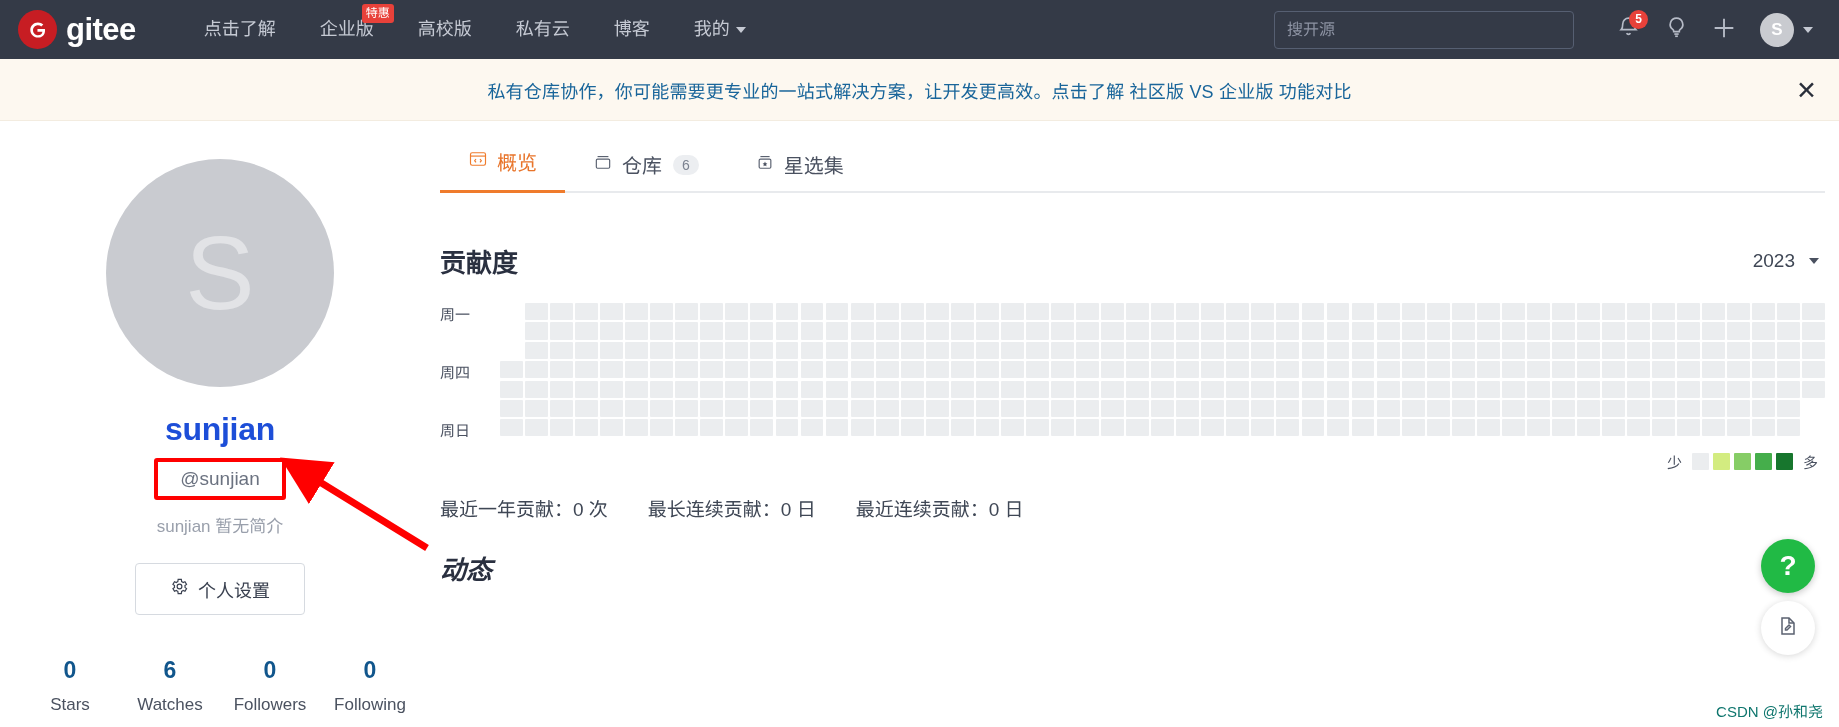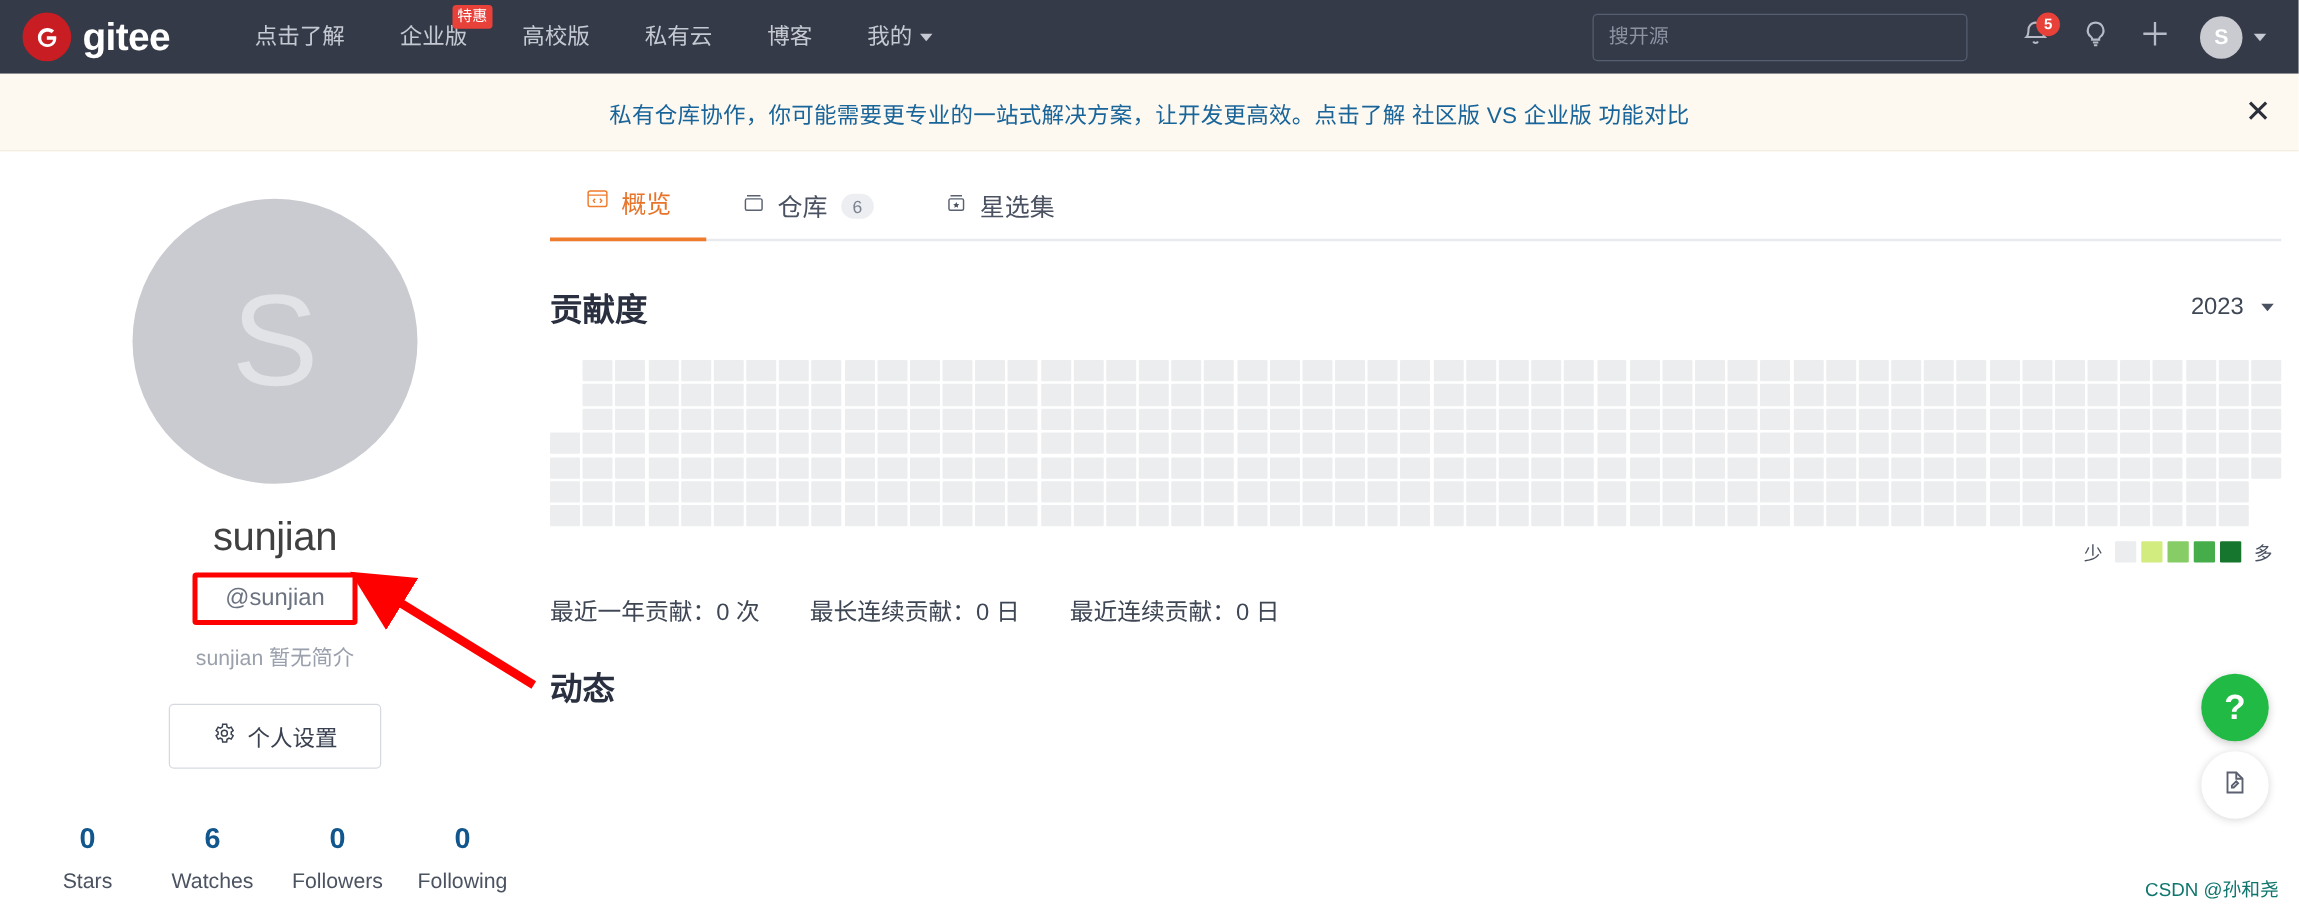--- a/index.html
+++ b/index.html
@@ -147,22 +147,22 @@
     border-radius: 50%;
     background: #c9cbd0;
     color: #e2e3e6;
     font-size: 104px;
     font-weight: 500;
     display: flex; align-items: center; justify-content: center;
     margin-bottom: 24px;
   }
   .username {
     font-size: 32px;
-    font-weight: normal;
-    color: #404040;
+    font-weight: bold;
+    color: #1d4ed8;
     margin-bottom: 10px;
     letter-spacing: -0.3px;
   }
   .handle-wrap {
     position: relative;
     margin-bottom: 12px;
   }
   .handle {
     font-size: 19px;
     color: #6b7280;
@@ -236,20 +236,21 @@
     font-size: 14px;
     padding: 2px 9px;
     margin-left: 2px;
   }
 
   .section-head {
     display: flex;
     align-items: center;
     justify-content: space-between;
     padding: 34px 0 16px 0;
+    margin-top: 15px;
   }
   .section-title { font-size: 26px; font-weight: bold; color: #2a3040; }
   .year-select {
     display: flex; align-items: center; gap: 14px;
     font-size: 19px; color: #3f4755;
     cursor: pointer;
     padding-right: 6px;
   }
 
   
@@ -307,20 +308,21 @@
   .contrib-note {
     font-size: 18px;
     color: #a5abb6;
     line-height: 1.6;
     padding-top: 16px;
     max-width: 1345px;
   }
   .dynamic-title {
     font-size: 26px; font-weight: bold; color: #2a3040;
     padding-top: 28px;
+    font-style: italic;
   }
 
   
   .arrow-svg {
     position: absolute;
     left: 277px; top: 451px;
     width: 200px; height: 110px;
     pointer-events: none;
     z-index: 40;
   }
@@ -499,20 +501,29 @@
     <div class="section-head">
       <div class="section-title">贡献度</div>
       <div class="year-select">
         <span>2023</span>
         <span class="caret-down" style="border-top-color:#4a5160;"></span>
       </div>
     </div>
 
     <div class="graph-area">
       <div class="graph-body">
+        <div class="week-labels" id="week-labels">
+            <div>周一</div>
+            <div class="blank">&nbsp;</div>
+            <div class="blank">&nbsp;</div>
+            <div>周四</div>
+            <div class="blank">&nbsp;</div>
+            <div class="blank">&nbsp;</div>
+            <div>周日</div>
+          </div>
         <div class="grid" id="contrib-grid">
             <div class="gcol">
               <div class="gcell empty" style="background: transparent;"></div>
               <div class="gcell empty" style="background: transparent;"></div>
               <div class="gcell empty" style="background: transparent;"></div>
               <div class="gcell" style="background: rgb(235, 237, 239);"></div>
               <div class="gcell" style="background: rgb(235, 237, 239);"></div>
               <div class="gcell" style="background: rgb(235, 237, 239);"></div>
               <div class="gcell" style="background: rgb(235, 237, 239);"></div>
             </div>

